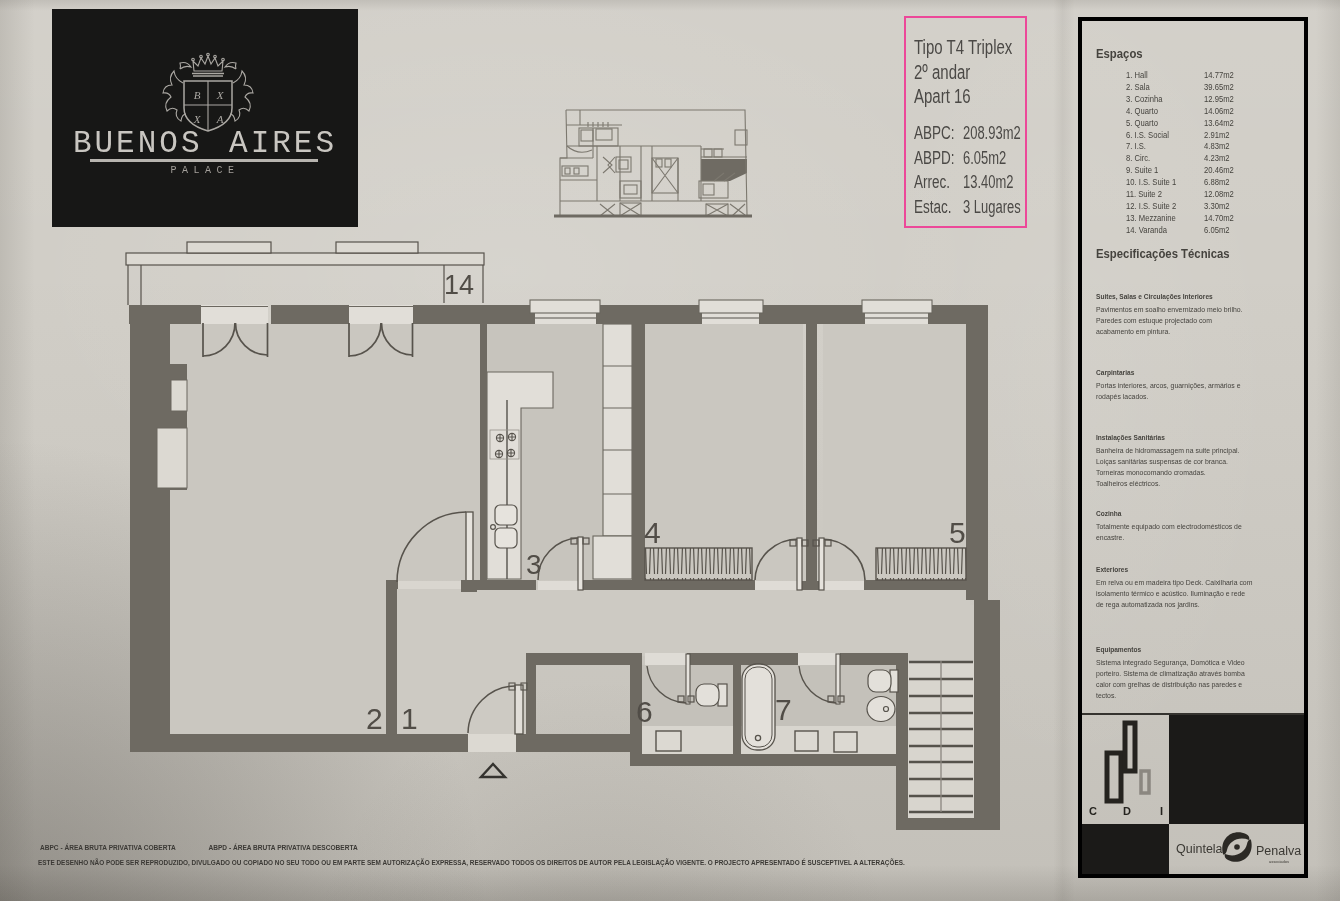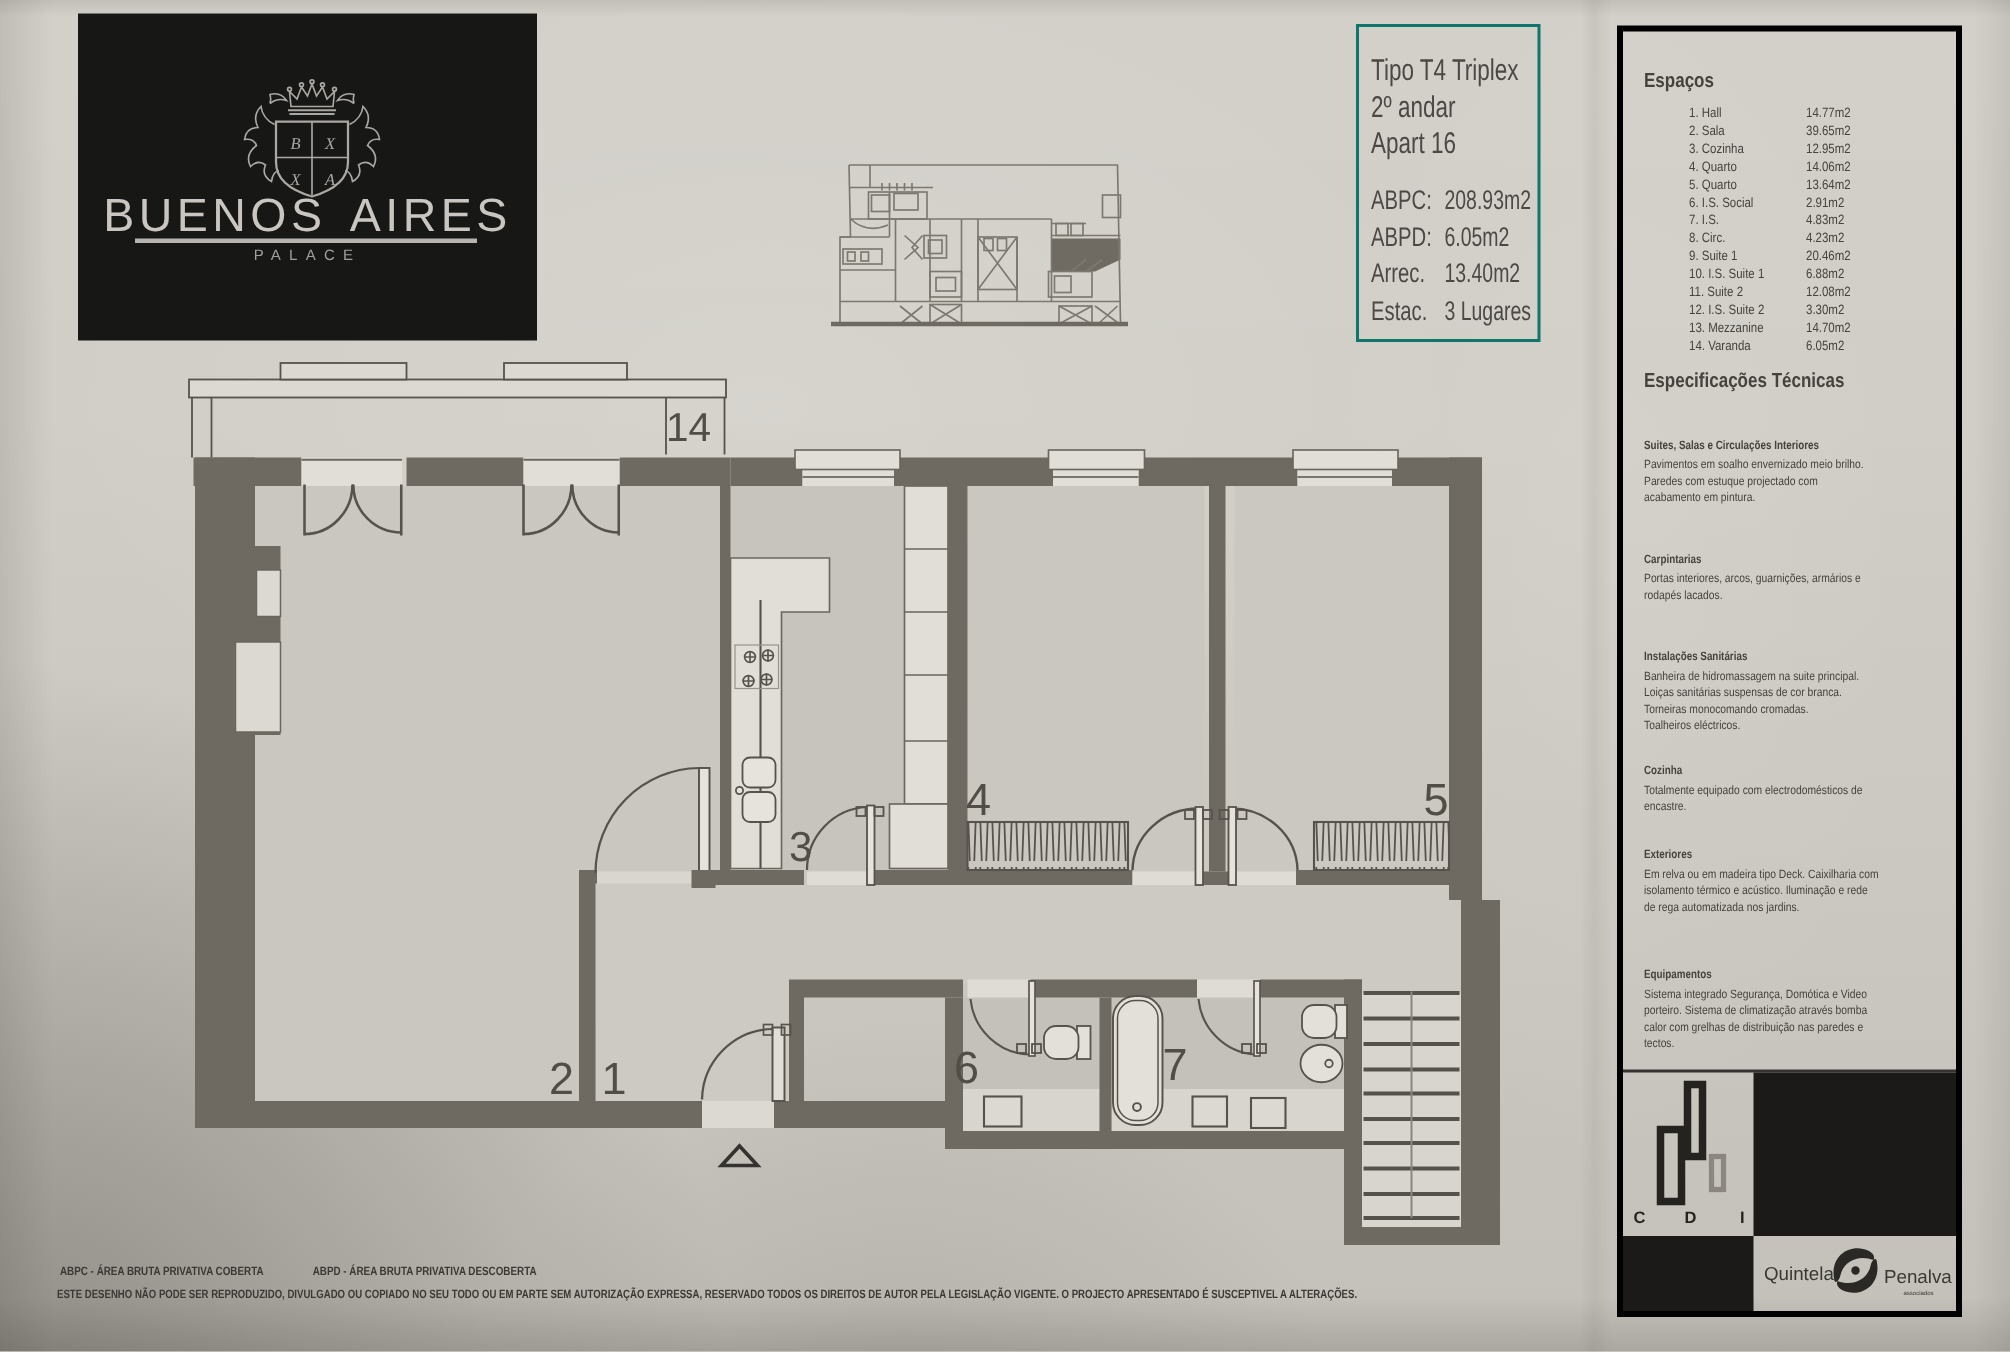--- a/index.html
+++ b/index.html
@@ -49,29 +49,29 @@
     </g>
     <g fill="#aba8a3" font-family="Liberation Serif, serif" font-style="italic" font-size="11px" text-anchor="middle">
       <text x="145" y="90">B</text>
         <text x="168" y="90">X</text>
       <text x="145" y="114">X</text>
         <text x="168" y="114">A</text>
     </g>
   </svg>
 
   <div class="abs" style="left:0;top:117px;width:306px;text-align:center;color:#c9c6c1;
-       font-family:Liberation Sans, sans-serif;font-size:31px;letter-spacing:3px;white-space:nowrap;">BUENOS  AIRES</div>
+       font-family:Liberation Mono, monospace;font-size:31px;letter-spacing:3px;white-space:nowrap;">BUENOS  AIRES</div>
 
   <div class="abs" style="left:38px;top:150px;width:228px;height:2.5px;background:#b7b4af;"></div>
 
   <div class="abs" style="left:0;top:156px;width:306px;text-align:center;color:#a39f9a;
-       font-family:Liberation Sans, sans-serif;font-size:10px;letter-spacing:5.5px;">PALACE</div>
+       font-family:Liberation Mono, monospace;font-size:10px;letter-spacing:5.5px;">PALACE</div>
 </div>
 
-<div class="abs" id="infobox" style="left:904px;top:16px;width:119px;height:208px;border:2px solid #0f766e;z-index:2;color:#4b4946;">
+<div class="abs" id="infobox" style="left:904px;top:16px;width:119px;height:208px;border:2px solid #ec4899;z-index:2;color:#4b4946;">
   <div class="abs" style="left:8px;top:17px;font-size:20px;transform:scaleX(0.75);transform-origin:0 0;white-space:nowrap;line-height:24.5px;">
     Tipo T4 Triplex<br>2º andar<br>Apart 16
   </div>
   <div class="abs" style="left:8px;top:103px;font-size:18px;transform:scaleX(0.75);transform-origin:0 0;white-space:nowrap;line-height:24.7px;">
     ABPC:<br>ABPD:<br>Arrec.<br>Estac.
   </div>
   <div class="abs" style="left:57px;top:103px;font-size:18px;transform:scaleX(0.72);transform-origin:0 0;white-space:nowrap;line-height:24.7px;">
     208.93m2<br>6.05m2<br>13.40m2<br>3 Lugares
   </div>
 </div>

